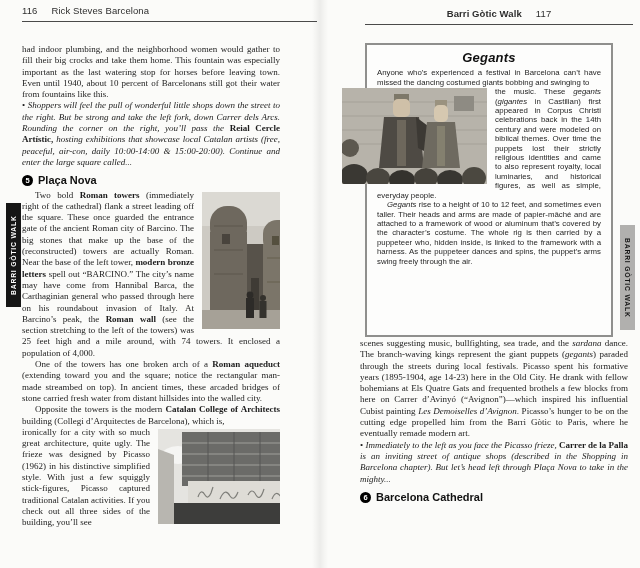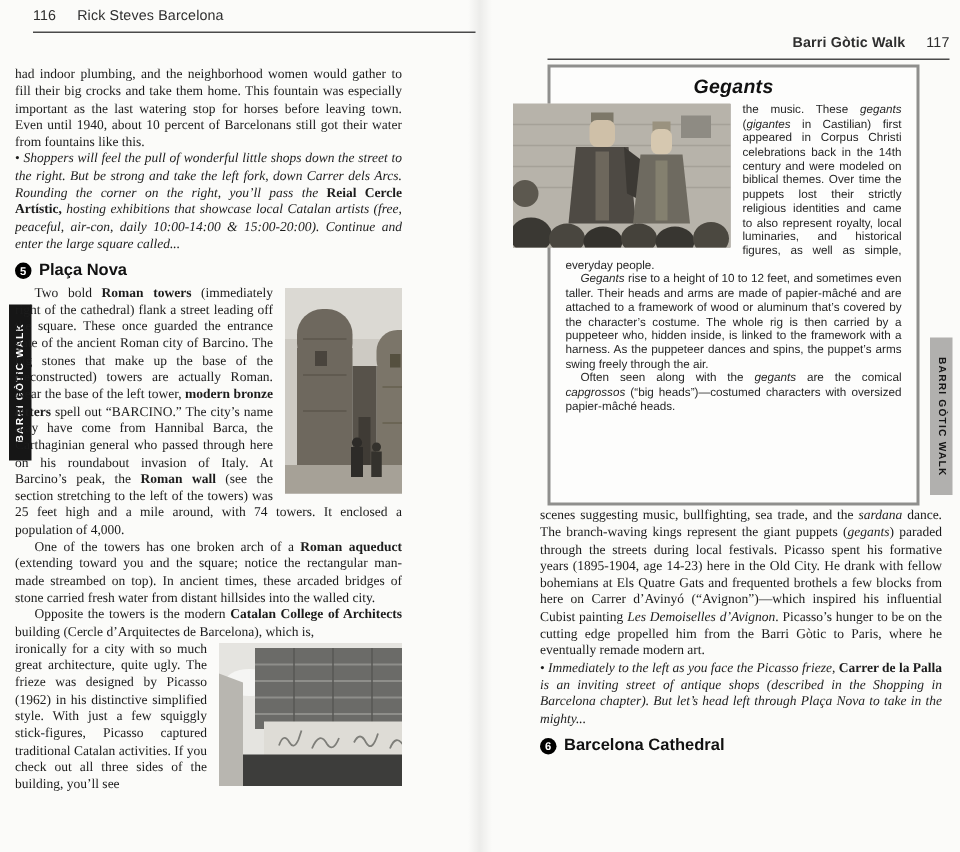--- a/index.html
+++ b/index.html
@@ -9,37 +9,37 @@
     font-family:"Liberation Serif", serif;
   }
   .spread{position:absolute;inset:0;}
   .gutter{position:absolute;left:312px;top:0;width:16px;height:568px;
     background:linear-gradient(90deg,rgba(0,0,0,0) 0%,rgba(0,0,0,0.06) 50%,rgba(0,0,0,0) 100%);}
 
   
   .hdr{position:absolute;font-family:"Liberation Sans",sans-serif;font-size:9.5px;
     color:#2e2e2e;border-bottom:1.5px solid #4a4a4a;padding-bottom:5px;letter-spacing:0.1px;}
   .hdr-left{left:22px;top:5px;width:295px;text-align:left;}
-  .hdr-right{left:365px;top:23px;width:268px;text-align:right;}
+  .hdr-right{left:365px;top:8px;width:268px;text-align:center;}
   .hdr .pgnum{font-weight:normal;}
   .hdr-left .booktitle{margin-left:14px;font-weight:normal;}
   .hdr-right .walktitle{font-weight:bold;margin-right:14px;}
 
   
   .tab{position:absolute;display:flex;align-items:center;justify-content:center;
     font-family:"Liberation Sans",sans-serif;font-weight:bold;font-size:6.8px;
     letter-spacing:0.8px;writing-mode:vertical-rl;}
   .tab-left{left:6px;top:203px;width:15px;height:104px;background:#161616;color:#ffffff;
     transform:rotate(180deg);}
   .tab-right{left:620px;top:225px;width:15px;height:105px;background:#b1b0ae;color:#161616;}
 
   
   .bodycol{position:absolute;font-size:9px;line-height:11.3px;text-align:justify;
     color:#1c1c1c;}
-  .body-left{left:10px;top:44px;width:258px;height:510px;overflow:hidden;}
+  .body-left{left:22px;top:44px;width:258px;height:510px;overflow:hidden;}
   .body-right{left:360px;top:338px;width:268px;height:214px;overflow:hidden;}
   .bodycol p{margin:0;}
   .ind{text-indent:13px;}
   .rs-b{font-weight:bold;margin-top:28px;}
   .rs-i{font-style:italic;}
   .rs-bi{font-weight:bold;}
 
   .sec-head{display:flex;align-items:center;gap:5px;margin:7px 0 3px 0;
     font-family:"Liberation Sans",sans-serif;font-weight:bold;font-size:11px;
     color:#111;text-align:left;}
@@ -112,21 +112,21 @@
           <circle cx="48" cy="103" r="3.4" fill="#2d2b28"></circle>
           <rect x="44" y="106" width="8" height="20" fill="#2d2b28"></rect>
           <circle cx="61" cy="106" r="3" fill="#34322d"></circle>
           <rect x="57.5" y="109" width="7" height="17" fill="#34322d"></rect>
         </svg>
       </div>
       <p class="ind"><span>Two bold </span><span class="rs-b">Roman towers</span><span> (immediately right of the cathedral) flank a street leading off the square. These once guarded the entrance gate of the ancient Roman city of Barcino. The big stones that make up the base of the (reconstructed) towers are actually Roman. Near the base of the left tower, </span><span class="rs-b">modern bronze letters</span><span> spell out “BARCINO.” The city’s name may have come from Hannibal Barca, the Carthaginian general who passed through here on his roundabout invasion of Italy. At Barcino’s peak, the </span><span class="rs-b">Roman wall</span><span> (see the section stretching to the left of the towers) was 25 feet high and a mile around, with 74 towers. It enclosed a population of 4,000.</span></p>
 
       <p class="ind"><span>One of the towers has one broken arch of a </span><span class="rs-b">Roman aqueduct</span><span> (extending toward you and the square; notice the rectangular man-made streambed on top). In ancient times, these arcaded bridges of stone carried fresh water from distant hillsides into the walled city.</span></p>
 
-      <p class="ind"><span>Opposite the towers is the modern </span><span class="rs-b">Catalan College of Architects</span><span> building (Cercle d’Arquitectes de Barcelona), which is,</span></p>
+      <p class="ind"><span>Opposite the towers is the modern </span><span class="rs-b">Catalan College of Architects</span><span> building (Collegi d’Arquitectes de Barcelona), which is,</span></p>
       <div class="photo ph-college">
         <svg viewBox="0 0 148 95" preserveAspectRatio="none">
           <rect width="148" height="95" fill="#e5e4e0"></rect>
           <ellipse cx="20" cy="26" rx="16" ry="9" fill="#f5f5f3"></ellipse>
           <ellipse cx="130" cy="16" rx="18" ry="8" fill="#f4f4f2"></ellipse>
           <ellipse cx="120" cy="60" rx="14" ry="7" fill="#f2f2ef"></ellipse>
           <rect x="24" y="3" width="98" height="54" fill="#6b6b68"></rect>
           <line x1="24" y1="14" x2="122" y2="14" stroke="#8e8e8a" stroke-width="1.4"></line>
           <line x1="24" y1="25" x2="122" y2="25" stroke="#8e8e8a" stroke-width="1.4"></line>
           <line x1="24" y1="36" x2="122" y2="36" stroke="#8e8e8a" stroke-width="1.4"></line>
@@ -155,20 +155,21 @@
     <div class="hdr hdr-right">
       <span class="walktitle">Barri Gòtic Walk</span><span class="pgnum">117</span>
     </div>
 
     <div class="tab tab-right">
       <span>BARRI GÒTIC WALK</span>
     </div>
 
     <div class="gbox">
       <div class="gbox-title">Gegants</div>
+      <p><span>Anyone who’s experienced a festival in Barcelona can’t have missed the dancing costumed giants bobbing and swinging to</span></p>
       <div class="photo ph-gegants">
         <svg viewBox="0 0 145 96" preserveAspectRatio="none">
           <rect width="145" height="96" fill="#b7b3aa"></rect>
           <line x1="0" y1="14" x2="145" y2="14" stroke="#a5a198" stroke-width="1"></line>
           <line x1="0" y1="28" x2="145" y2="28" stroke="#a5a198" stroke-width="1"></line>
           <line x1="0" y1="42" x2="145" y2="42" stroke="#a5a198" stroke-width="1"></line>
           <line x1="0" y1="56" x2="145" y2="56" stroke="#a5a198" stroke-width="1"></line>
           <rect x="112" y="8" width="20" height="15" fill="#8e8b83"></rect>
           <rect x="52" y="6" width="15" height="7" fill="#7d7869"></rect>
           <rect x="51" y="11" width="17" height="18" rx="5" fill="#cfc0a8"></rect>
@@ -183,21 +184,20 @@
           <ellipse cx="12" cy="88" rx="14" ry="12" fill="#3a3833"></ellipse>
           <ellipse cx="36" cy="90" rx="12" ry="10" fill="#49463f"></ellipse>
           <ellipse cx="60" cy="92" rx="13" ry="10" fill="#34322d"></ellipse>
           <ellipse cx="84" cy="90" rx="12" ry="10" fill="#45423b"></ellipse>
           <ellipse cx="108" cy="92" rx="13" ry="10" fill="#383631"></ellipse>
           <ellipse cx="132" cy="90" rx="12" ry="11" fill="#4b4840"></ellipse>
         </svg>
       </div>
       <p><span>the music. These </span><span class="rs-i">gegants</span><span> (</span><span class="rs-i">gigantes</span><span> in Castilian) first appeared in Corpus Christi celebrations back in the 14th century and were modeled on biblical themes. Over time the puppets lost their strictly religious identities and came to also represent royalty, local luminaries, and historical figures, as well as simple, everyday people.</span></p>
       <p class="ind"><span class="rs-i">Gegants</span><span> rise to a height of 10 to 12 feet, and sometimes even taller. Their heads and arms are made of papier-mâché and are attached to a framework of wood or aluminum that’s covered by the character’s costume. The whole rig is then carried by a puppeteer who, hidden inside, is linked to the framework with a harness. As the puppeteer dances and spins, the puppet’s arms swing freely through the air.</span></p>
-      <p class="ind"><span>Often seen along with the </span><span class="rs-i">gegants</span><span> are the comical </span><span class="rs-i">capgrossos</span><span> (“big heads”)—costumed characters with oversized papier-mâché heads.</span></p>
     </div>
 
     <div class="bodycol body-right">
       <p><span>scenes suggesting music, bullfighting, sea trade, and the </span><span class="rs-i">sardana</span><span> dance. The branch-waving kings represent the giant puppets (</span><span class="rs-i">gegants</span><span>) paraded through the streets during local festivals. Picasso spent his formative years (1895-1904, age 14-23) here in the Old City. He drank with fellow bohemians at Els Quatre Gats and frequented brothels a few blocks from here on Carrer d’Avinyó (“Avignon”)—which inspired his influential Cubist painting </span><span class="rs-i">Les Demoiselles d’Avignon</span><span>. Picasso’s hunger to be on the cutting edge propelled him from the Barri Gòtic to Paris, where he eventually remade modern art.</span></p>
       <p><span>• </span><span class="rs-i">Immediately to the left as you face the Picasso frieze, </span><span class="rs-bi">Carrer de la Palla</span><span class="rs-i"> is an inviting street of antique shops (described in the Shopping in Barcelona chapter). But let’s head left through Plaça Nova to take in the mighty...</span></p>
 
       <h2 class="sec-head">
         <span class="numc">6</span>
         <span>Barcelona Cathedral</span>
       </h2>

